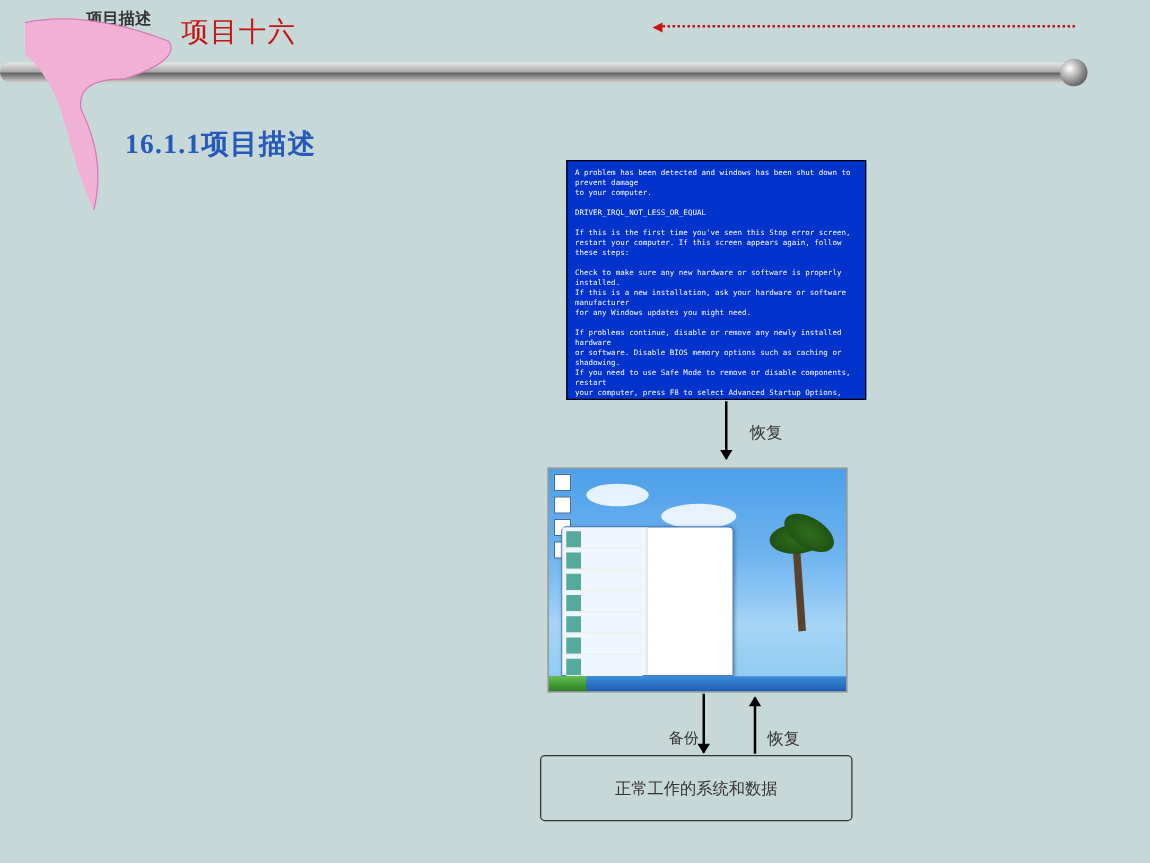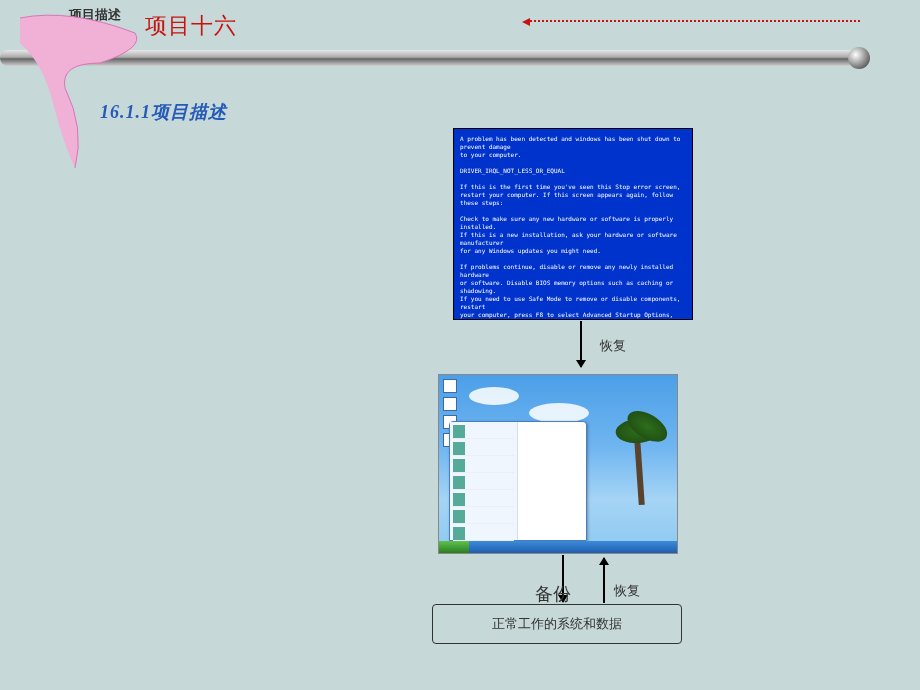--- a/index.html
+++ b/index.html
@@ -84,23 +84,22 @@
     height: 170px;
     pointer-events:none;
   }
 
   
   .section-heading {
     position: absolute;
     top: 100px;
     left: 100px;
     font-family: "SimSun", serif;
-    font-style: italic;
     font-weight: bold;
-    font-size: 18px;
+    font-size: 22px;
     color: #255AB8;
     letter-spacing: 1px;
   }
 
   
   .bsod {
     position: absolute;
     top: 128px;
     left: 453px;
     width: 240px;
@@ -223,21 +222,21 @@
     content:"";
     position:absolute;
     bottom:-1px; left:-4px;
     border-left:5px solid transparent;
     border-right:5px solid transparent;
     border-top:8px solid #000;
   }
   .label-backup {
     position:absolute;
     top:582px; left:535px;
-    font-size:18px; color:#333;
+    font-size:12px; color:#333;
   }
 
   .arrow-up2 {
     position:absolute;
     top:558px; left:603px;
     width:2px; height:45px;
     background:#000;
   }
   .arrow-up2::before{
     content:"";
@@ -250,21 +249,21 @@
   .label-restore2 {
     position:absolute;
     top:582px; left:614px;
     font-size:13px; color:#333;
   }
 
   
   .bottom-box {
     position:absolute;
     top:604px; left:432px;
-    width:250px; height:40px;
+    width:250px; height:53px;
     border:1.5px solid #333;
     border-radius:4px;
     background:transparent;
     display:flex; align-items:center; justify-content:center;
     font-size:13px; color:#333;
   }
 </style>
 </head>
 <body>
 

